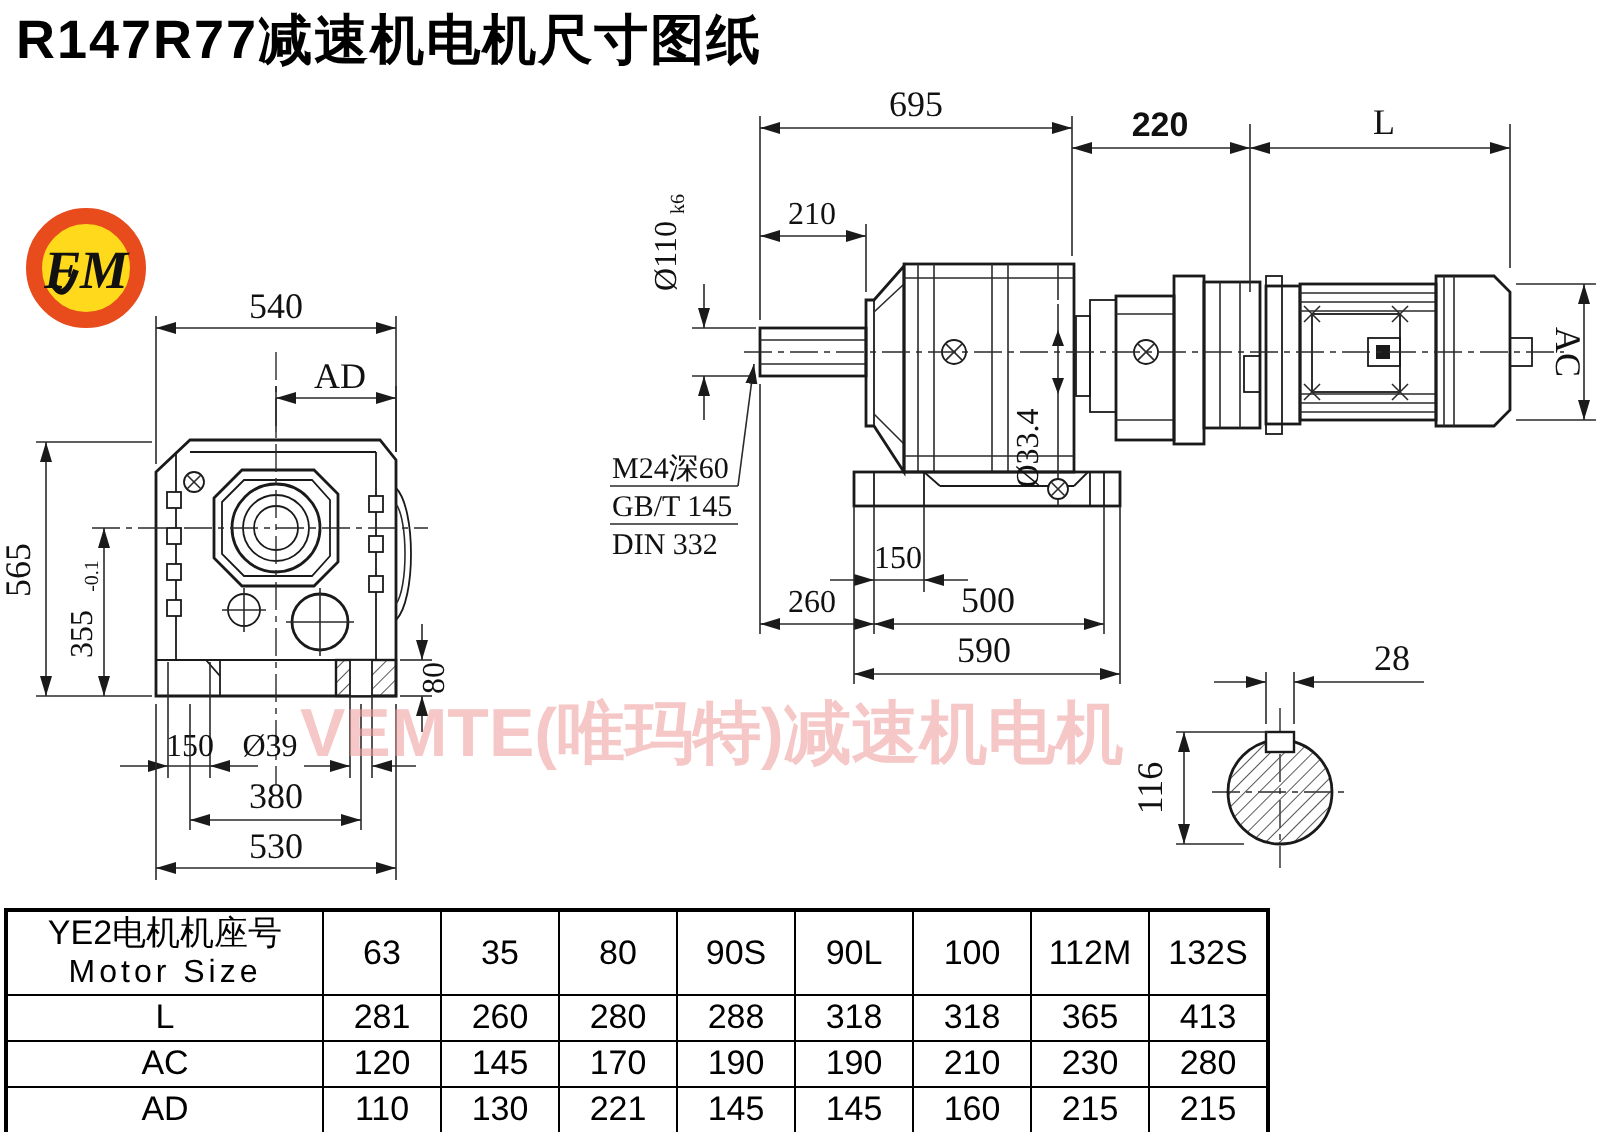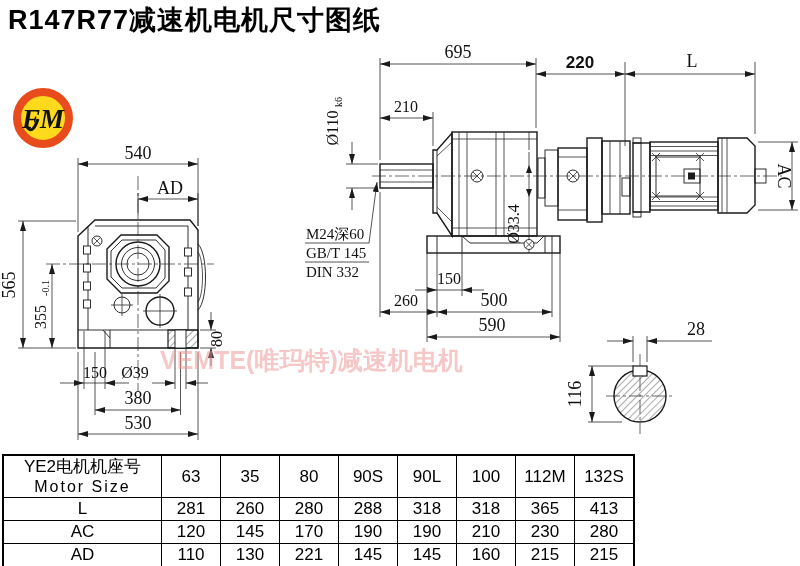--- a/index.html
+++ b/index.html
@@ -1,28 +1,28 @@
 <!DOCTYPE html>
 <html><head>
 <meta charset="utf-8">
 <style>
   html,body{margin:0;padding:0;background:#fff;}
   .page{position:relative;width:800px;height:566px;background:#fff;overflow:hidden;
         font-family:"Liberation Sans",sans-serif;padding-left:14px;}
   .title{position:absolute;left:8px;top:2px;font-size:27px;font-weight:bold;color:#000;
          letter-spacing:1px;white-space:nowrap;}
-  .logo{position:absolute;left:10px;top:85px;width:260px;height:70px;}
+  .logo{position:absolute;left:10px;top:101px;width:260px;height:70px;}
   .logo svg{position:absolute;left:0;top:0;}
   .brand{position:absolute;left:70px;top:14px;font-size:33px;font-weight:800;color:#151515;
          white-space:nowrap;letter-spacing:0px;}
   .drawing{position:absolute;left:0;top:0;}
   .watermark{position:absolute;left:0;top:0;width:800px;height:566px;pointer-events:none;z-index:3;}
   .wm1,.wm2{position:absolute;font-weight:bold;color:#ef9a9a;opacity:0.55;white-space:nowrap;
             font-family:"Liberation Sans",sans-serif;}
-  .wm1{left:150px;top:344px;font-size:25px;margin-left:10px;}
+  .wm1{left:150px;top:344px;font-size:34px;}
   .wm2{left:167px;top:379px;font-size:36px;letter-spacing:1px;}
   table.spec{position:absolute;left:2px;top:454px;border-collapse:collapse;z-index:2;
              font-family:"Liberation Sans",sans-serif;color:#000;}
   table.spec td{border:1px solid #000;text-align:center;vertical-align:middle;
                 font-size:17px;padding:0;}
   table.spec{border:2px solid #000;}
   td.hdr{width:157px;font-size:16px;line-height:1.25;}
   td.sz{width:58px;}
   tr.r0 td{height:40px;}
   tr.rr td{height:22px;}

